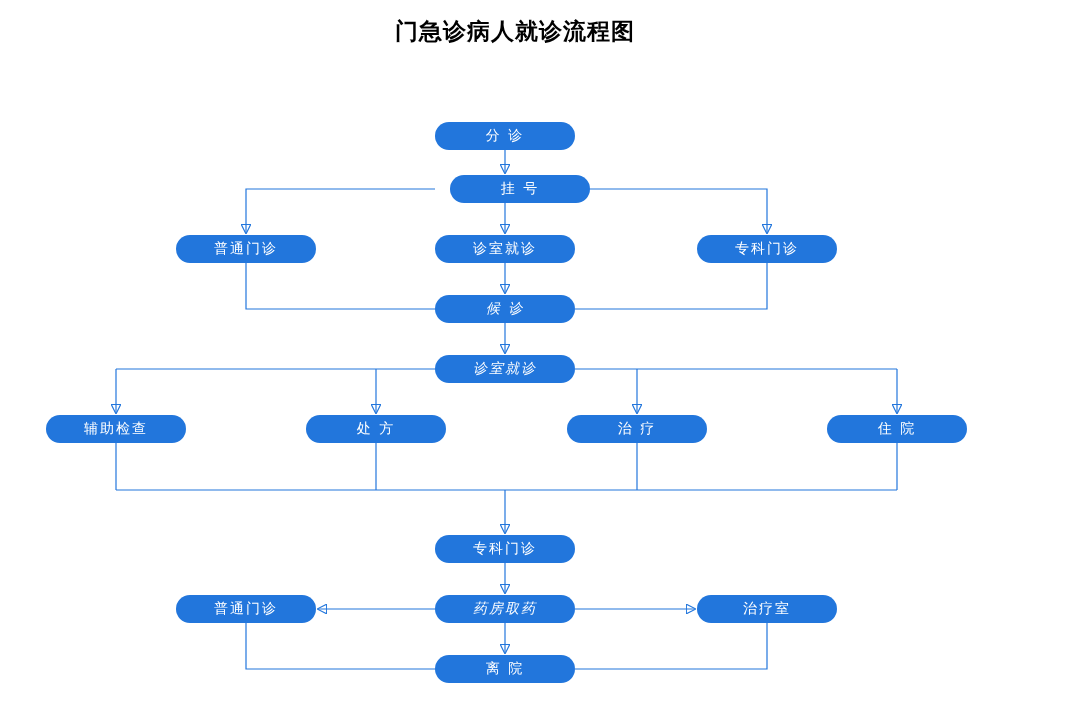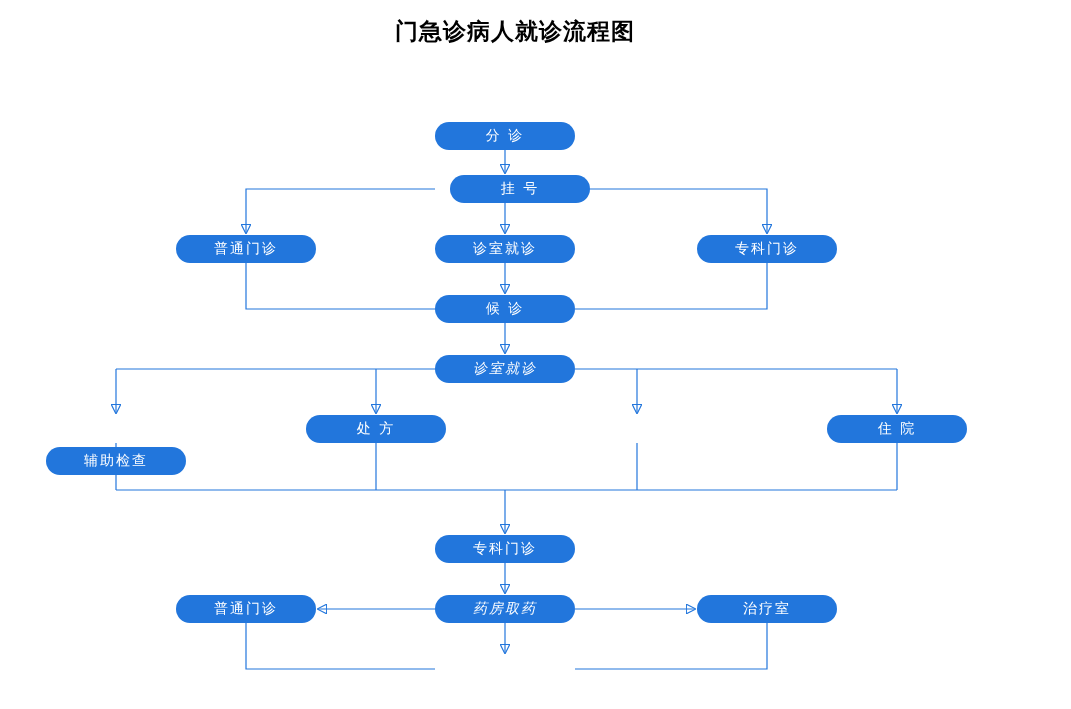--- a/index.html
+++ b/index.html
@@ -101,27 +101,29 @@
     <path d="M767 623 L767 669 L575 669"></path>
   </svg>
 
   <div class="node" style="left:435px; top:122px;">分 诊</div>
   <div class="node" style="left:450px; top:175px;">挂 号</div>
 
   <div class="node" style="left:176px; top:235px;">普通门诊</div>
   <div class="node" style="left:435px; top:235px;">诊室就诊</div>
   <div class="node" style="left:697px; top:235px;">专科门诊</div>
 
-  <div class="node" style="left:435px; top:295px;">候 诊</div>
+  <div class="node" style="left:435px; top:295px;font-style:italic;">候 诊</div>
   <div class="node" style="left:435px; top:355px;font-style:italic;">诊室就诊</div>
 
-  <div class="node" style="left:46px;  top:415px;margin-top:32px;">辅助检查</div>
+  <div class="node" style="left:46px;  top:415px;">辅助检查</div>
   <div class="node" style="left:306px; top:415px;text-align:center;">处 方</div>
+  <div class="node" style="left:567px; top:415px;">治 疗</div>
   <div class="node" style="left:827px; top:415px;">住 院</div>
 
   <div class="node" style="left:435px; top:535px;">专科门诊</div>
   <div class="node" style="left:435px; top:595px;font-style:italic;">药房取药</div>
 
   <div class="node" style="left:176px; top:595px;">普通门诊</div>
   <div class="node" style="left:697px; top:595px;">治疗室</div>
 
+  <div class="node" style="left:435px; top:655px;">离 院</div>
 
 </div>
 
 </body></html>

